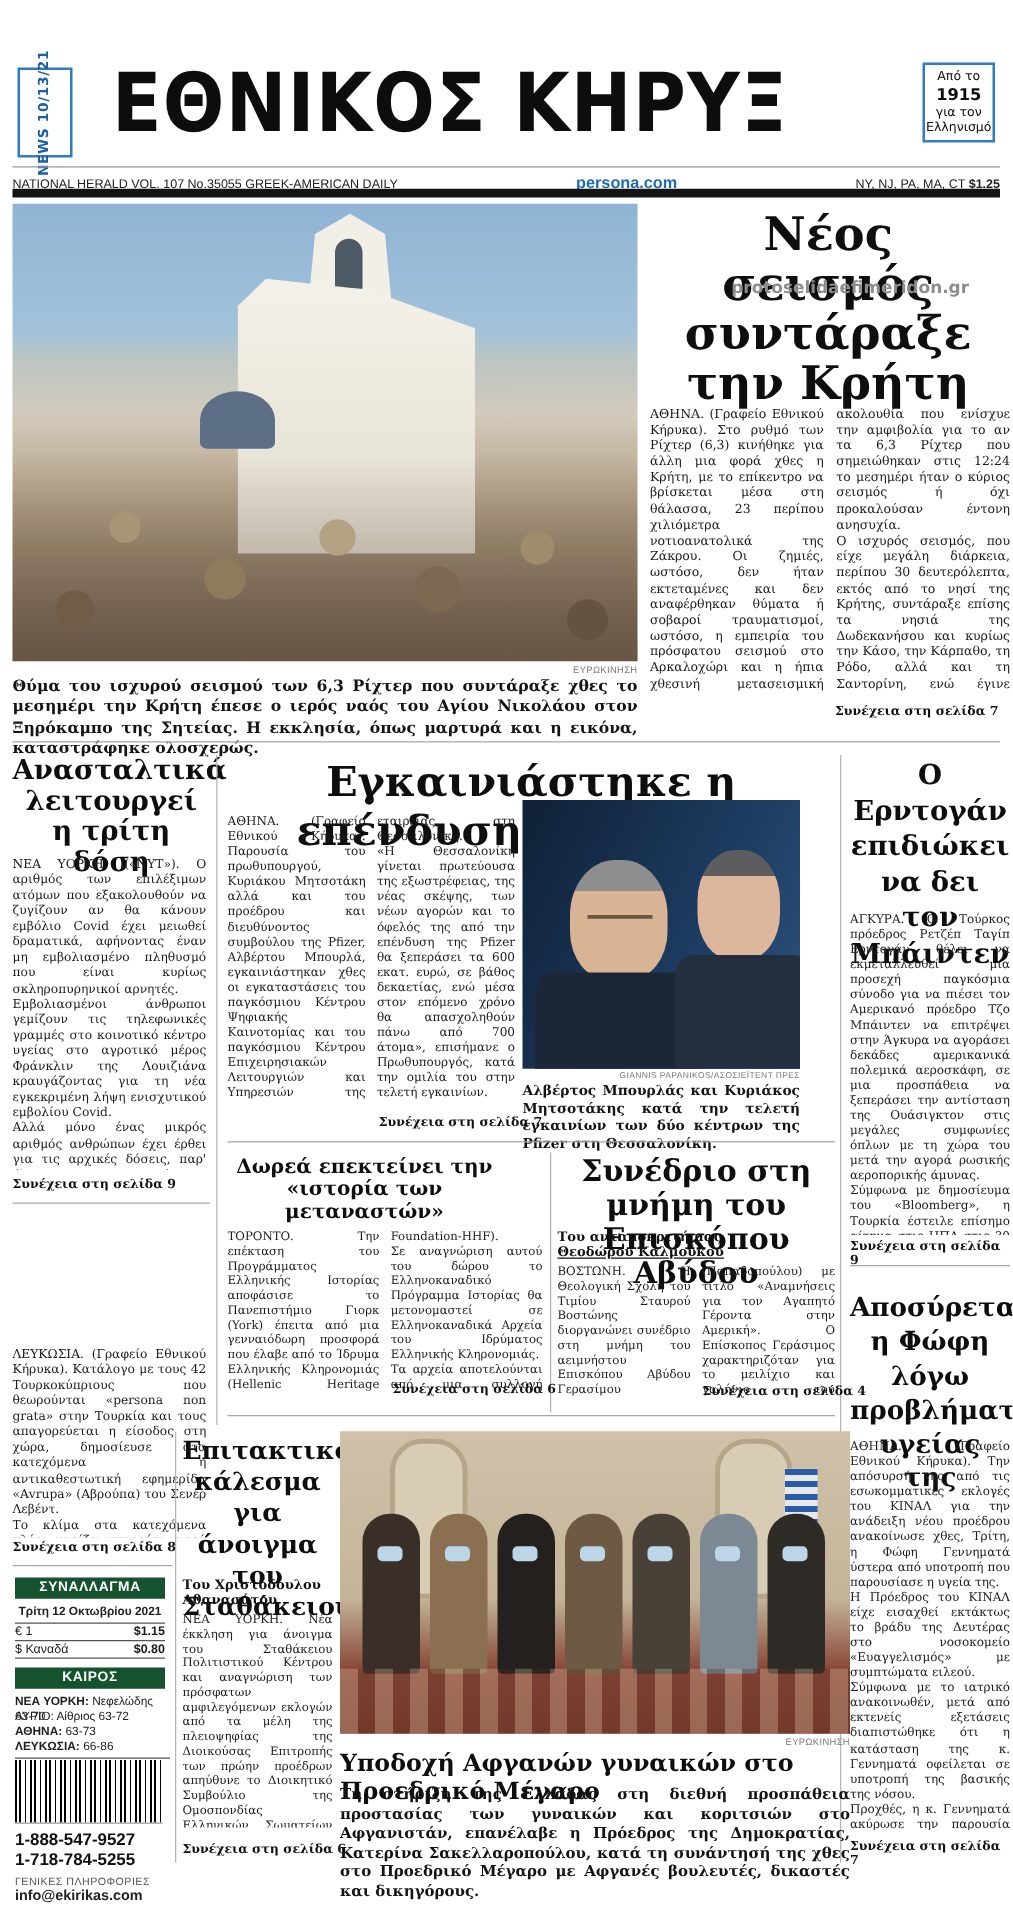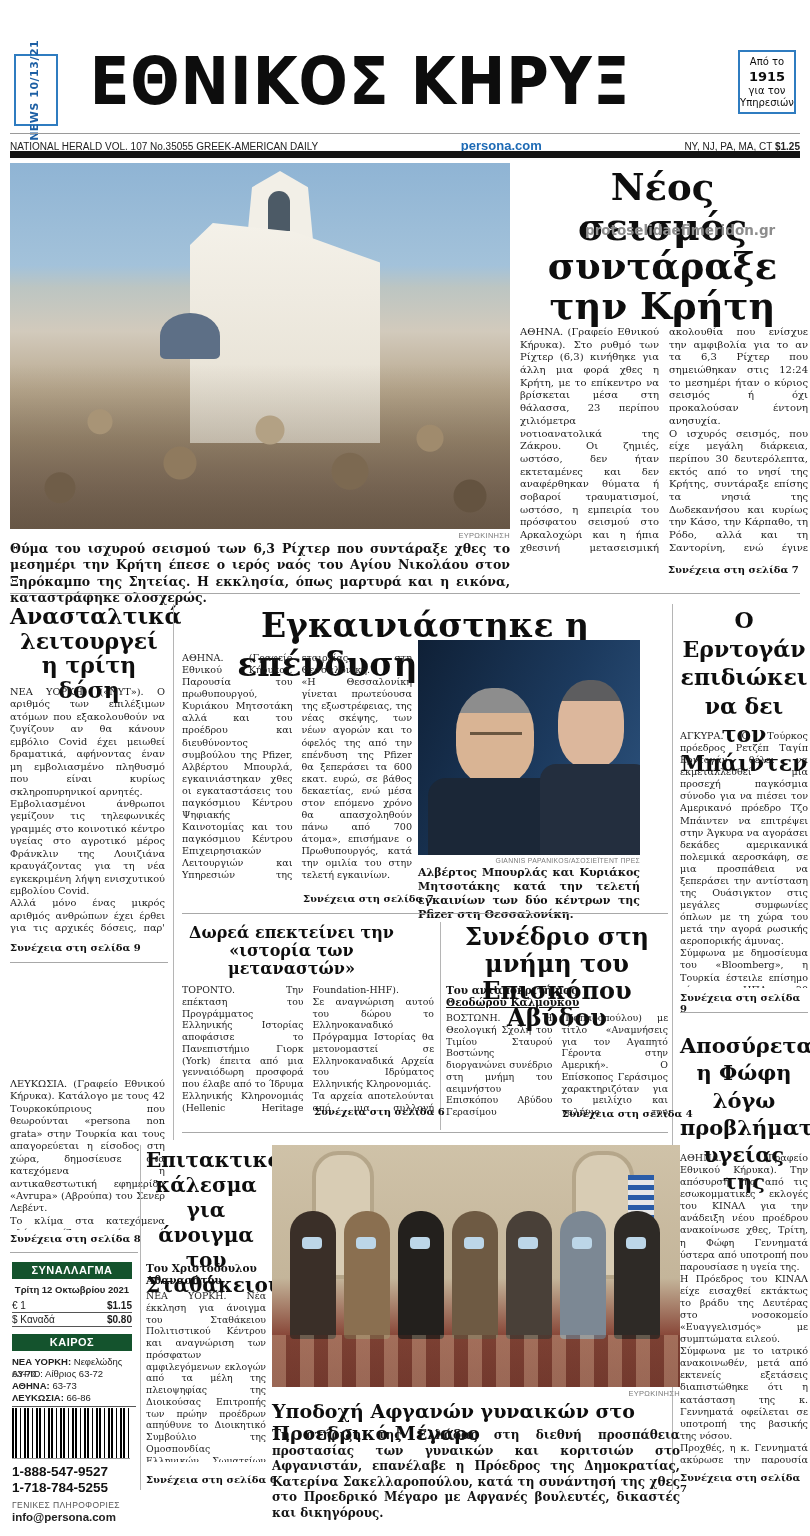--- a/index.html
+++ b/index.html
@@ -58,21 +58,21 @@
   .door{position:absolute;top:6px;width:54px;height:120px;border:4px solid #b5a68a;background:#d8ccb4;border-radius:26px 26px 0 0;}
   .flag{position:absolute;right:26px;top:30px;width:26px;height:44px;background:repeating-linear-gradient(180deg,#2a5ca8 0 5px,#e8e8e8 5px 10px);}
   .fig{position:absolute;bottom:48px;width:46px;height:128px;border-radius:22px 22px 4px 4px;}
   .mask{position:absolute;left:12px;top:26px;width:20px;height:12px;background:#bcd6e8;border-radius:4px;}
   .carpet2{position:absolute;left:0;bottom:0;width:100%;height:52px;
     background:repeating-linear-gradient(90deg,rgba(222,196,164,.3) 0 14px,rgba(92,42,32,.3) 14px 28px);}
   
   .watermark{left:585px;top:222px;font:bold 13.5px "DejaVu Sans",sans-serif;color:#8d8d8d;white-space:nowrap;z-index:5;}
   
   .blue-bar{left:12px;width:120px;height:17px;background:#14532d;color:#fff;font:bold 11px/17px "Liberation Sans",sans-serif;text-align:center;letter-spacing:.5px;}
-  .exch-date{left:12px;width:120px;text-align:center;font:bold 9.5px "Liberation Sans",sans-serif;color:#222;border-bottom:1px solid #555;padding-bottom:17px;}
+  .exch-date{left:12px;width:120px;text-align:center;font:bold 9.5px "Liberation Sans",sans-serif;color:#222;border-bottom:1px solid #555;padding-bottom:3px;}
   .exch-row{left:12px;width:120px;display:flex;justify-content:space-between;font:10px "Liberation Sans",sans-serif;border-bottom:1px solid #555;padding-bottom:1px;}
   .exch-row b{font-weight:bold;}
   .wline{left:12px;width:124px;font:9.5px/1.3 "Liberation Sans",sans-serif;color:#222;}
   .wline b{font-weight:bold;}
   .barcode{left:12px;top:1408px;width:118px;height:50px;
     background:repeating-linear-gradient(90deg,#000 0 2px,#fff 2px 3px,#000 3px 5px,#fff 5px 8px,#000 8px 9px,#fff 9px 12px);
     border-bottom:1px solid #999;}
   .phone{left:12px;font:bold 13.5px "Liberation Sans",sans-serif;color:#111;}
   .geninfo{left:12px;font:8.5px "Liberation Sans",sans-serif;color:#555;letter-spacing:.4px;}
   .email{left:12px;font:bold 11.5px "Liberation Sans",sans-serif;color:#222;}
@@ -83,21 +83,21 @@
 <div class="page">
 
   <div class="abs news-box">
     <span>NEWS 10/13/21</span>
   </div>
   <div class="abs logo">ΕΘΝΙΚΟΣ ΚΗΡΥΞ</div>
   <div class="abs since-box">
     <div>Από το</div>
     <div class="yr">1915</div>
     <div>για τον</div>
-    <div>Υπηρεσιών</div>
+    <div>Ελληνισμό</div>
   </div>
   <div class="abs info-row">
     <span>NATIONAL HERALD VOL. 107 No.35055 GREEK-AMERICAN DAILY</span>
     <span class="info-center">persona.com</span>
     <span><span>NY, NJ, PA, MA, CT</span> <span class="price">$1.25</span></span>
   </div>
   <div class="abs black-bar"></div>
 
   <div class="abs photo photo-church">
     <div class="church-tower"></div>
@@ -154,21 +154,21 @@
   <div class="abs wline" style="top:1380px;">
     <b>ΑΘΗΝΑ:</b> <span>63-73</span>
   </div>
   <div class="abs wline" style="top:1392px;border-bottom:1px solid #555;padding-bottom:2px;">
     <b>ΛΕΥΚΩΣΙΑ:</b> <span>66-86</span>
   </div>
   <div class="abs barcode"></div>
   <div class="abs phone" style="top:1464px;">1-888-547-9527</div>
   <div class="abs phone" style="top:1480px;">1-718-784-5255</div>
   <div class="abs geninfo" style="top:1500px;">ΓΕΝΙΚΕΣ ΠΛΗΡΟΦΟΡΙΕΣ</div>
-  <div class="abs email" style="top:1511px;">info@persona.com</div>
+  <div class="abs email" style="top:1511px;">info@ekirikas.com</div>
 
   <div class="abs vrule" style="left:173px;top:604px;height:536px;"></div>
   <div class="abs vrule" style="left:140px;top:1145px;height:345px;"></div>
   <div class="abs vrule" style="left:672px;top:604px;height:886px;"></div>
   <div class="abs vrule" style="left:440px;top:922px;height:208px;"></div>
 
   <div class="abs h-serif" style="left:182px;top:606px;width:486px;font-size:33px;">Εγκαινιάστηκε η επένδυση της Pfizer</div>
   <div class="abs body-text" style="left:182px;top:652px;width:230px;height:240px;column-count:2;column-gap:9px;font-size:9.6px;line-height:1.26;">ΑΘΗΝΑ. (Γραφείο Εθνικού Κήρυκα). Παρουσία του πρωθυπουργού, Κυριάκου Μητσοτάκη αλλά και του προέδρου και διευθύνοντος συμβούλου της Pfizer, Αλβέρτου Μπουρλά, εγκαινιάστηκαν χθες οι εγκαταστάσεις του παγκόσμιου Κέντρου Ψηφιακής Καινοτομίας και του παγκόσμιου Κέντρου Επιχειρησιακών Λειτουργιών και Υπηρεσιών της εταιρείας, στη Θεσσαλονίκη.
 «Η Θεσσαλονίκη γίνεται πρωτεύουσα της εξωστρέφειας, της νέας σκέψης, των νέων αγορών και το όφελός της από την επένδυση της Pfizer θα ξεπεράσει τα 600 εκατ. ευρώ, σε βάθος δεκαετίας, ενώ μέσα στον επόμενο χρόνο θα απασχοληθούν πάνω από 700 άτομα», επισήμανε ο Πρωθυπουργός, κατά την ομιλία του στην τελετή εγκαινίων.
 Ταυτόχρονα, ο κ. Μητσοτάκης κάλεσε τους Θεσσαλονικείς να τιμήσουν με τη σειρά τους τον Αλβέρτο Μπουρλά, έναν πρωτοπόρο στη μάχη κατά του Covid, και να βελτιώσουν το ποσοστό εμβολιαστικής κάλυψης, τονίζοντας πως οι ανεμβολίαστοι είναι οι πρώτοι στόχοι του κορωνοϊού και τα εμβόλια είναι ασφαλή και αποτελεσματικά και δεν πρέπει να μείνει αναξιοποίητο αυτό το δώρο της επιστήμης.

